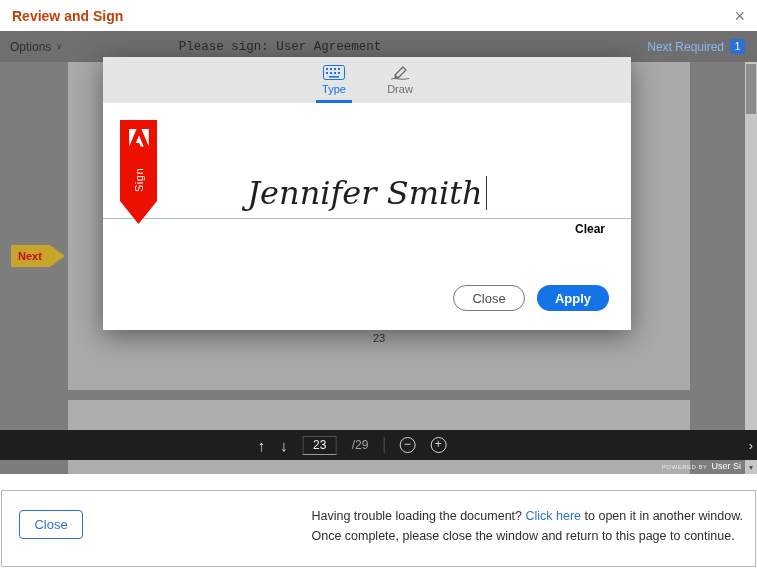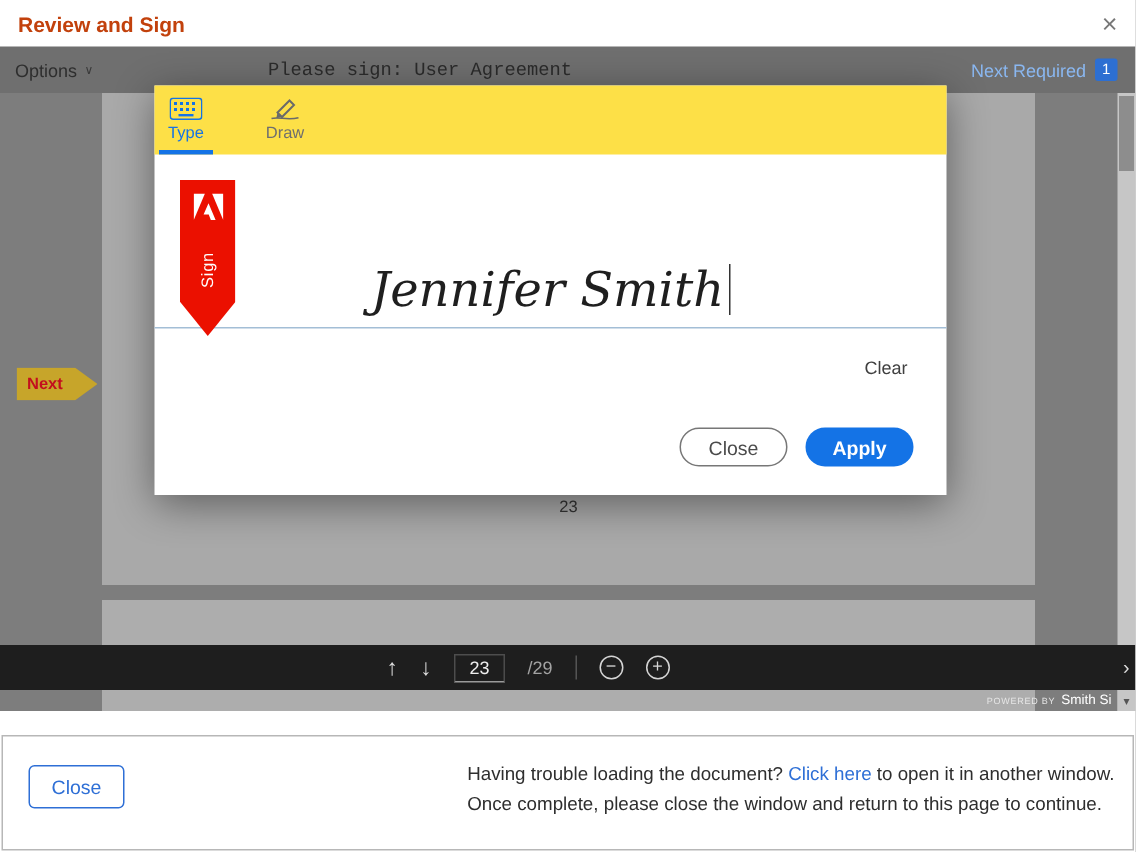--- a/index.html
+++ b/index.html
@@ -61,41 +61,41 @@
   .expand-chev { position:absolute; right:4px; top:50%; transform:translateY(-50%);
     color:#ddd; font-size:13px; cursor:pointer; }
 
   .powered { position:absolute; right:16px; top:461px; display:flex; align-items:baseline; gap:4px; z-index:2; }
   .powered-by { font-size:6px; color:#e6e6e6; letter-spacing:.5px; }
   .powered-brand { font-size:9px; color:#fff; }
 
   
   .modal { position:absolute; left:103px; top:57px; width:528px; height:273px; background:#fff;
     box-shadow:0 6px 26px rgba(0,0,0,.45); z-index:4; }
-  .modal-header { position:absolute; top:0; left:0; width:100%; height:46px; background:#fde047;
-    display:flex; gap:24px; }
+  .modal-header { position:absolute; top:0; left:0; width:100%; height:46px; background:#e5e5e5;
+    display:flex; justify-content:center; gap:24px; }
   .tab { height:100%; width:42px; display:flex; flex-direction:column; align-items:center;
     justify-content:center; gap:3px; position:relative; cursor:pointer; }
   .tab-label { font-size:11px; }
   .tab.active .tab-label { color:#1473e6; }
   .tab.active::after { content:""; position:absolute; bottom:0; left:3px; right:3px; height:3px; background:#1473e6; }
   .tab.inactive .tab-label { color:#6e6e6e; }
 
   .ribbon { position:absolute; left:17px; top:63px; width:37px; height:104px; background:#eb1000;
     clip-path:polygon(0 0,100% 0,100% 78%,50% 100%,0 78%); z-index:1; }
   .ribbon svg { position:absolute; top:9px; left:50%; transform:translateX(-50%); }
   .ribbon-text { position:absolute; top:58%; left:50%; transform:translate(-50%,-50%) rotate(-90deg);
     color:#fff; font-size:11px; letter-spacing:.5px; }
 
   .signature { position:absolute; left:0; top:117px; width:100%; text-align:center;
     font-family:"DejaVu Serif", serif; font-style:italic; font-size:32px; color:#1f1f1f; white-space:nowrap; }
   .caret { display:inline-block; width:1px; height:34px; background:#333; vertical-align:-6px; margin-left:3px; }
   .sig-line { position:absolute; left:0; top:161px; width:100%; height:1px; background:#a3bed6; }
 
-  .clear-link { position:absolute; right:26px; top:181px; color:#404040; font-size:12px; cursor:pointer; }
+  .clear-link { position:absolute; right:26px; top:165px; color:#000000; font-size:12px; cursor:pointer;font-weight:bold; }
 
   .modal-buttons { position:absolute; right:22px; top:228px; display:flex; gap:12px; }
   .btn-close { width:72px; height:26px; border:1px solid #777; border-radius:14px; background:#fff;
     color:#4b4b4b; font-size:13px; display:flex; align-items:center; justify-content:center; cursor:pointer; }
   .btn-apply { width:72px; height:26px; border:none; border-radius:14px; background:#1473e6;
     color:#fff; font-size:13px; font-weight:bold; display:flex; align-items:center; justify-content:center; cursor:pointer; }
 
   
   .footer-box { position:absolute; left:1px; right:1px; top:490px; bottom:1px;
     border:1px solid #b7b7b7; background:#fff; }
@@ -152,21 +152,21 @@
       <span class="page-total">/29</span>
       <div class="vdiv"></div>
       <span class="zoom-btn">−</span>
       <span class="zoom-btn">+</span>
     </div>
     <span class="expand-chev">›</span>
   </div>
 
   <div class="powered">
     <span class="powered-by">POWERED BY</span>
-    <span class="powered-brand">Smith Si</span>
+    <span class="powered-brand">User Si</span>
   </div>
 
   <div class="modal">
     <div class="modal-header">
       <div class="tab active">
         <svg width="22" height="15" viewBox="0 0 22 15">
           <rect x="0.5" y="0.5" width="21" height="14" rx="2" fill="none" stroke="#1473e6"></rect>
           <g fill="#1473e6">
             <rect x="3" y="3" width="2" height="2"></rect>
               <rect x="7" y="3" width="2" height="2"></rect>

